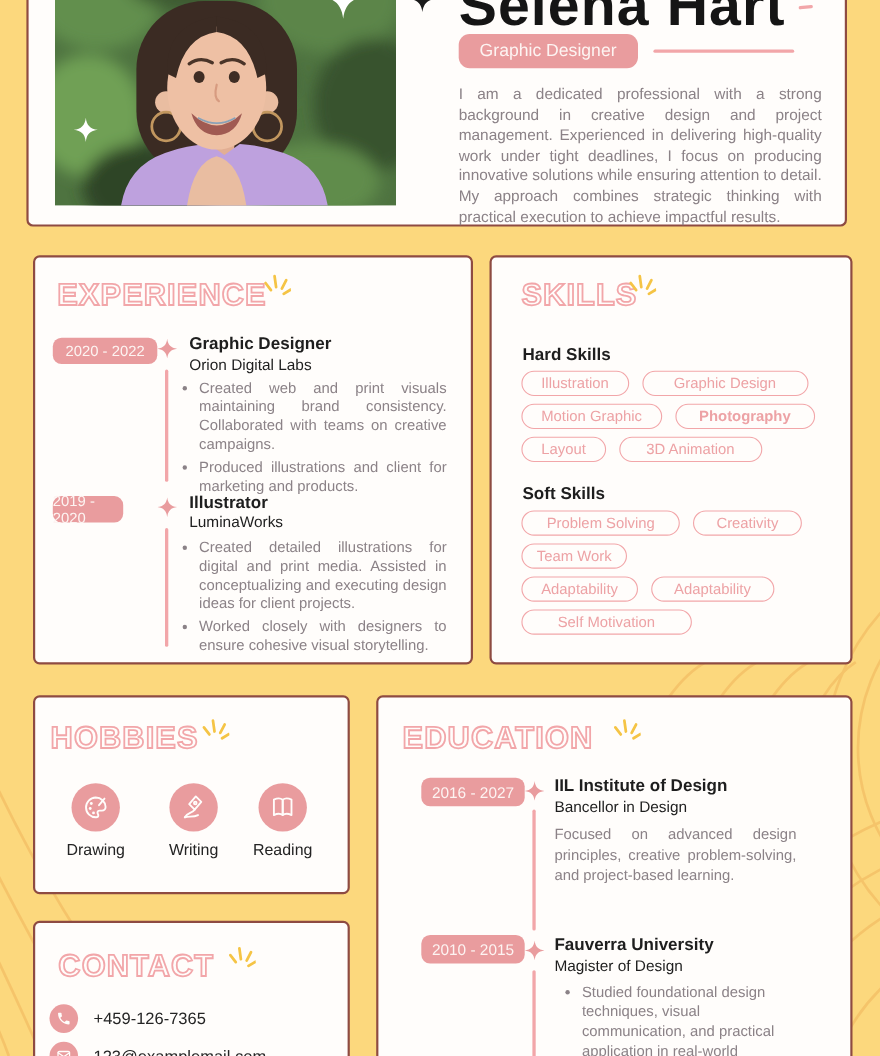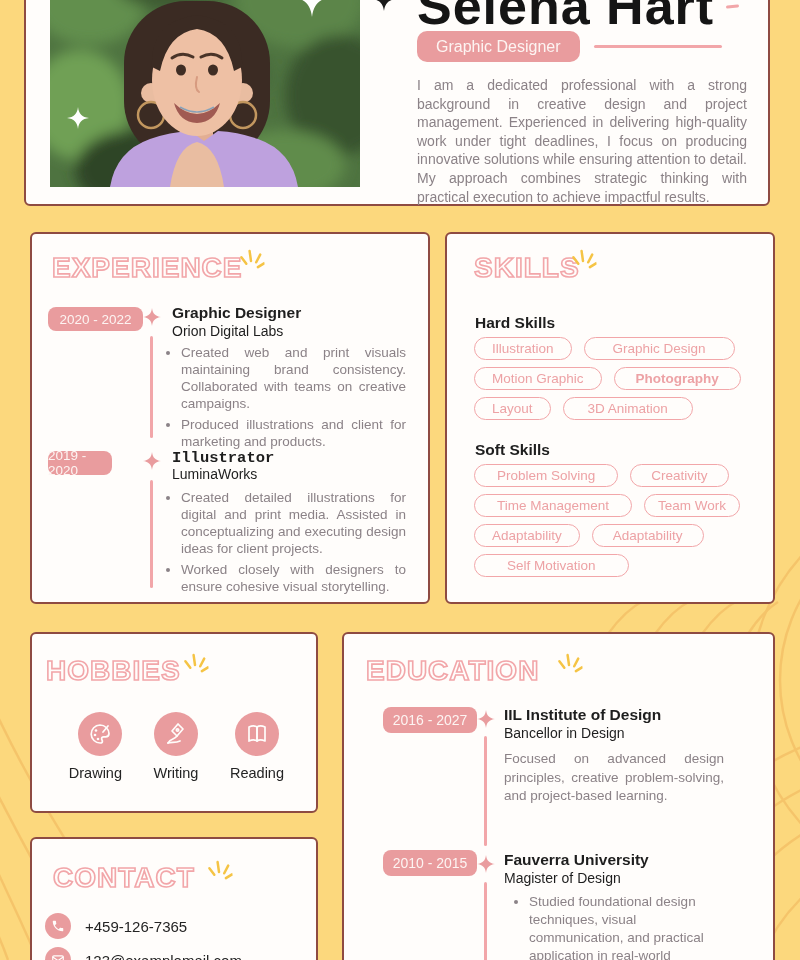--- a/index.html
+++ b/index.html
@@ -161,21 +161,21 @@
 <ul class="abs bullets" style="left:164px;top:344px;width:242px;">
   <li>Created web and print visuals maintaining brand consistency. Collaborated with teams on creative campaigns.</li>
   <li>Produced illustrations and client for marketing and products.</li>
 </ul>
 
 <div class="abs period" style="left:48px;top:451px;width:64px;height:24px;">2019 - 2020</div>
 <svg class="abs" style="left:143px;top:452px;" width="18" height="18" viewBox="0 0 24 24">
   <path d="M12 0C12.9 7.5 16.5 11.1 24 12C16.5 12.9 12.9 16.5 12 24C11.1 16.5 7.5 12.9 0 12C7.5 11.1 11.1 7.5 12 0Z" fill="#E99C9E"></path>
 </svg>
 <div class="vline" style="left:150px;top:480px;height:108px;"></div>
-<div class="abs role" style="left:172px;top:449px;font-family:Liberation Mono, monospace;">Illustrator</div>
+<div class="abs role" style="left:172px;top:449px;">Illustrator</div>
 <div class="abs company" style="left:172px;top:466px;">LuminaWorks</div>
 <ul class="abs bullets" style="left:164px;top:489px;width:242px;">
   <li>Created detailed illustrations for digital and print media. Assisted in conceptualizing and executing design ideas for client projects.</li>
   <li>Worked closely with designers to ensure cohesive visual storytelling.</li>
 </ul>
 
 <div class="card" style="left:445px;top:232px;width:330px;height:372px;"></div>
 <div class="abs outline-title" style="left:474px;top:252px;">SKILLS</div>
 <svg class="abs" style="left:570px;top:246px;transform:rotate(-8deg);" width="26" height="30" viewBox="0 0 26 30">
   <g fill="none" stroke-width="2.5" stroke-linecap="round" style="stroke:var(--burst-yellow)">
@@ -202,21 +202,20 @@
   </div>
 </div>
 
 <div class="abs sublabel" style="left:475px;top:441px;">Soft Skills</div>
 <div class="abs" style="left:474px;top:464px;width:285px;">
   <div class="pillrow">
     <span class="pill" style="padding:3px 22px;">Problem Solving</span>
     <span class="pill" style="padding:3px 20px;">Creativity</span>
   </div>
   <div class="pillrow">
-    <span class="pill" style="padding:3px 22px;">Time Management</span>
     <span class="pill" style="padding:3px 13px;">Team Work</span>
   </div>
   <div class="pillrow">
     <span class="pill">Adaptability</span>
     <span class="pill" style="padding:3px 20px;">Adaptability</span>
   </div>
   <div class="pillrow">
     <span class="pill" style="padding:3px 32px;">Self Motivation</span>
   </div>
 </div>
@@ -225,21 +224,21 @@
 <div class="abs outline-title" style="left:46px;top:655px;">HOBBIES</div>
 <svg class="abs" style="left:182px;top:650px;transform:rotate(-8deg);" width="26" height="30" viewBox="0 0 26 30">
   <g fill="none" stroke-width="2.5" stroke-linecap="round" style="stroke:var(--burst-yellow)">
     <path d="M8 17 L4 10"></path>
       <path d="M13 15 L13 5"></path>
       <path d="M18 17 L23 10"></path>
       <path d="M19 22 L26 19"></path>
   </g>
 </svg>
 
-<div class="abs hobby" style="left:52px;top:712px;width:70px;align-items:flex-end;">
+<div class="abs hobby" style="left:52px;top:712px;width:70px;">
   <div class="hobby-circle">
     <svg width="24" height="24" viewBox="0 0 24 24">
       <g fill="none" stroke="#FFFDFB" stroke-width="1.7" stroke-linecap="round">
         <path d="M12 3a9 9 0 1 0 .4 18c1.4 0 2-.9 2-1.8 0-1-.8-1.4-.8-2.4 0-1.1.9-1.9 2.1-1.9h1.9A3.5 3.5 0 0 0 21 11.6 9 9 0 0 0 12 3Z"></path>
         <path d="M20 4 L15 10"></path>
       </g>
       <g fill="#FFFDFB">
         <circle cx="8" cy="8.5" r="1.3"></circle>
           <circle cx="7" cy="13" r="1.3"></circle>
           <circle cx="10" cy="17" r="1.3"></circle>

